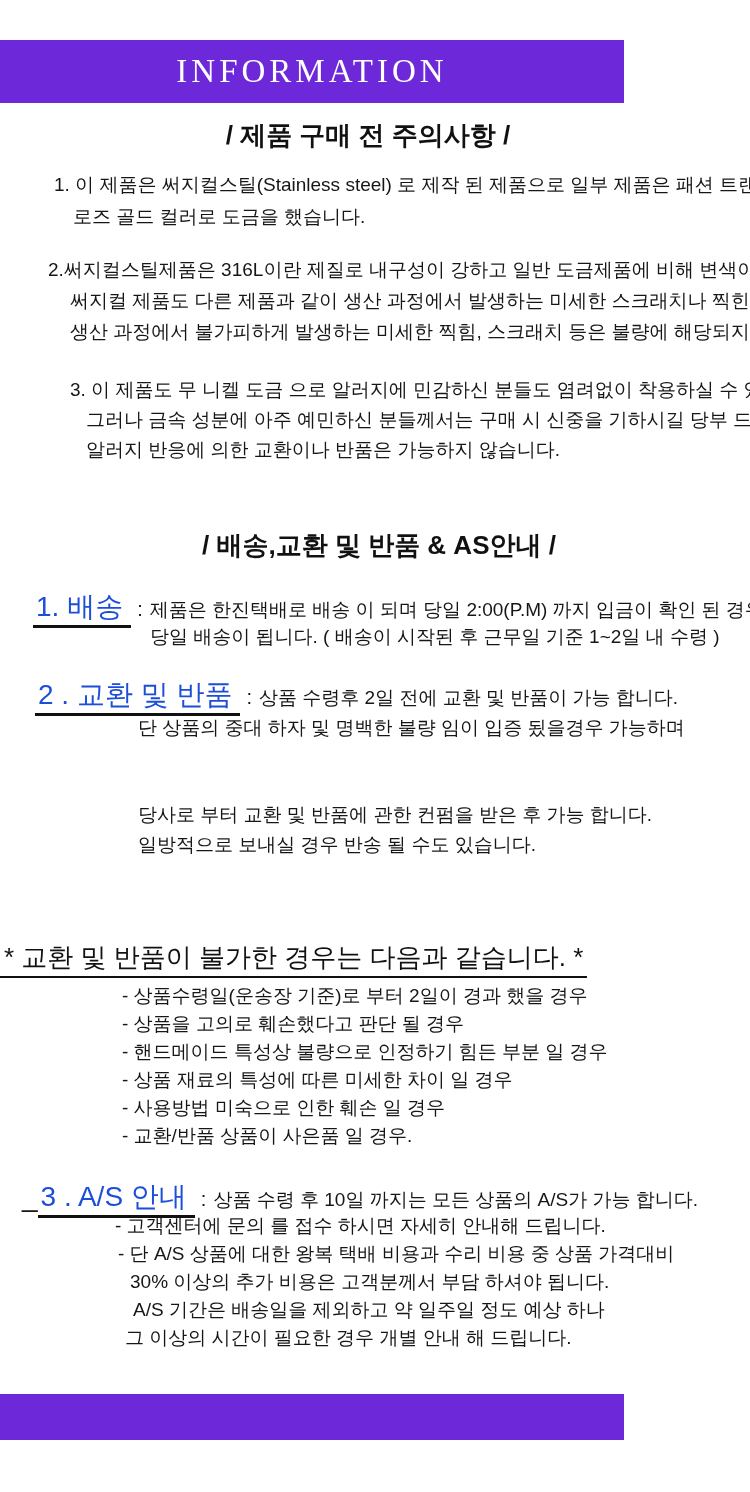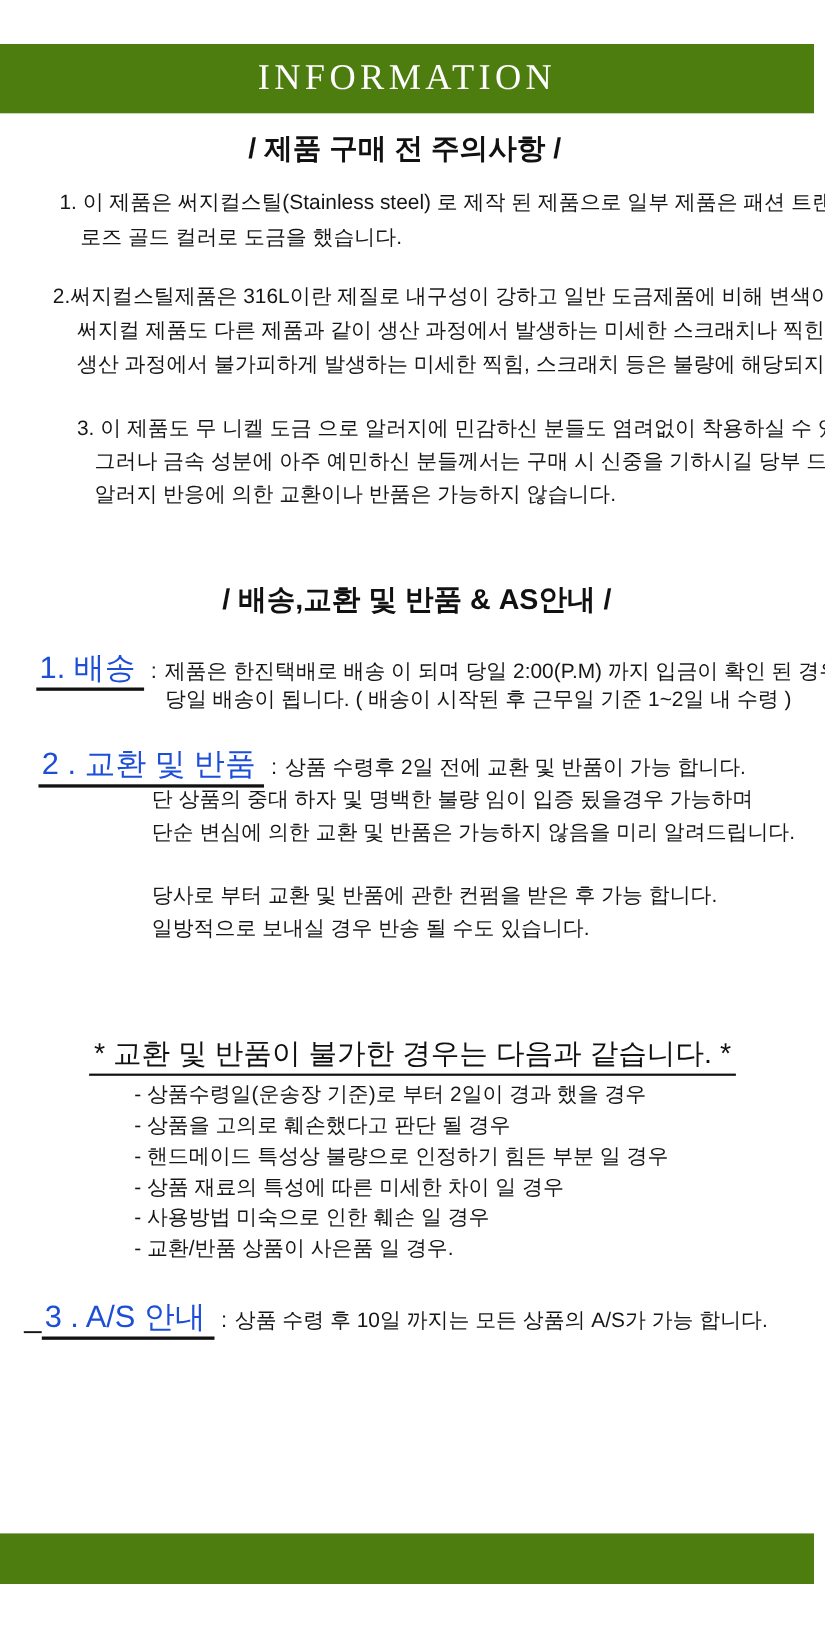--- a/index.html
+++ b/index.html
@@ -1,20 +1,20 @@
 <!DOCTYPE html>
 <html><head>
 <meta charset="utf-8">
 <style>
   html,body{margin:0;padding:0;background:#ffffff;}
   .page{
     position:relative;width:750px;height:1492px;background:#ffffff;
     font-family:"Liberation Sans",sans-serif;color:#151515;overflow:hidden;
   }
-  .pinkbar{position:absolute;left:0;width:740px;background:#4d7c0f;}
+  .pinkbar{position:absolute;left:0;width:624px;background:#6d28d9;}
   .pinkbar.top{top:40px;height:63px;}
   .pinkbar.bottom{top:1394px;height:46px;}
   .info-title{
     font-family:"Liberation Serif",serif;color:#ffffff;font-size:33px;
     letter-spacing:4px;text-align:center;line-height:63px;font-weight:400;
   }
   .h-main{
     position:absolute;left:0;width:736px;margin:0;text-align:center;
     font-size:26px;font-weight:700;color:#111;
   }
@@ -34,21 +34,21 @@
   #as-head{top:1178px;left:22px;}
   .uh{
     font-size:28px;font-weight:400;color:#1d4ed8;
     border-bottom:3px solid #111;padding:0 8px 3px 3px;
   }
   .colon{margin:0 7px 0 6px;font-size:20px;}
   .prefix{font-size:28px;}
   #del-line2{top:622px;left:150px;line-height:30px;}
   #exc-lines{top:713px;left:138px;line-height:30px;}
   #exc-para{top:800px;left:138px;line-height:30px;}
-  .h-star{position:absolute;top:940px;left:0;width:750px;text-align:center;}
+  .h-star{position:absolute;top:940px;left:0;width:750px;text-align:left;}
   .uh2{
     font-size:26px;font-weight:400;color:#111;
     border-bottom:2px solid #111;padding:0 4px 4px 4px;white-space:nowrap;
   }
   #noex-list{top:982px;left:122px;line-height:28px;}
   #as-list{top:1212px;left:115px;line-height:28px;}
   #as-list .as2{margin-left:3px;}
   #as-list .as3{margin-left:15px;}
   #as-list .as4{margin-left:18px;}
   #as-list .as5{margin-left:10px;}
@@ -88,21 +88,20 @@
   </div>
   <div class="sec" id="del-line2">
     <div class="l">당일 배송이 됩니다. ( 배송이 시작된 후 근무일 기준 1~2일 내 수령 )</div>
   </div>
 
   <div class="headline" id="exc-head">
     <span class="uh">2 . 교환 및 반품</span><span class="colon">:</span><span>상품 수령후 2일 전에 교환 및 반품이 가능 합니다.</span>
   </div>
   <div class="sec" id="exc-lines">
     <div class="l">단 상품의 중대 하자 및 명백한 불량 임이 입증 됬을경우 가능하며</div>
-    <div class="l">단순 변심에 의한 교환 및 반품은 가능하지 않음을 미리 알려드립니다.</div>
   </div>
   <div class="sec" id="exc-para">
     <div class="l">당사로 부터 교환 및 반품에 관한 컨펌을 받은 후 가능 합니다.</div>
     <div class="l">일방적으로 보내실 경우 반송 될 수도 있습니다.</div>
   </div>
 
   <div class="h-star">
     <span class="uh2">* 교환 및 반품이 불가한 경우는 다음과 같습니다. *</span>
   </div>
   <div class="sec" id="noex-list">
@@ -110,16 +109,23 @@
     <div class="l">- 상품을 고의로 훼손했다고 판단 될 경우</div>
     <div class="l">- 핸드메이드 특성상 불량으로 인정하기 힘든 부분 일 경우</div>
     <div class="l">- 상품 재료의 특성에 따른 미세한 차이 일 경우</div>
     <div class="l">- 사용방법 미숙으로 인한 훼손 일 경우</div>
     <div class="l">- 교환/반품 상품이 사은품 일 경우.</div>
   </div>
 
   <div class="headline" id="as-head">
     <span class="prefix">_</span><span class="uh">3 . A/S 안내</span><span class="colon">:</span><span>상품 수령 후 10일 까지는 모든 상품의 A/S가 가능 합니다.</span>
   </div>
+  <div class="sec" id="as-list">
+    <div class="l as1">- 고객센터에 문의 를 접수 하시면 자세히 안내해 드립니다.</div>
+    <div class="l as2">- 단 A/S 상품에 대한 왕복 택배 비용과 수리 비용 중 상품 가격대비</div>
+    <div class="l as3">30% 이상의 추가 비용은 고객분께서 부담 하셔야 됩니다.</div>
+    <div class="l as4">A/S 기간은 배송일을 제외하고 약 일주일 정도 예상 하나</div>
+    <div class="l as5">그 이상의 시간이 필요한 경우 개별 안내 해 드립니다.</div>
+  </div>
 
   <div class="pinkbar bottom"></div>
 
 </div>
 
 </body></html>

